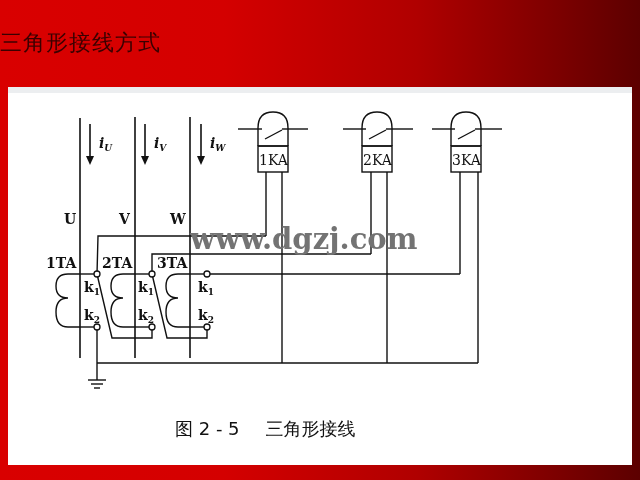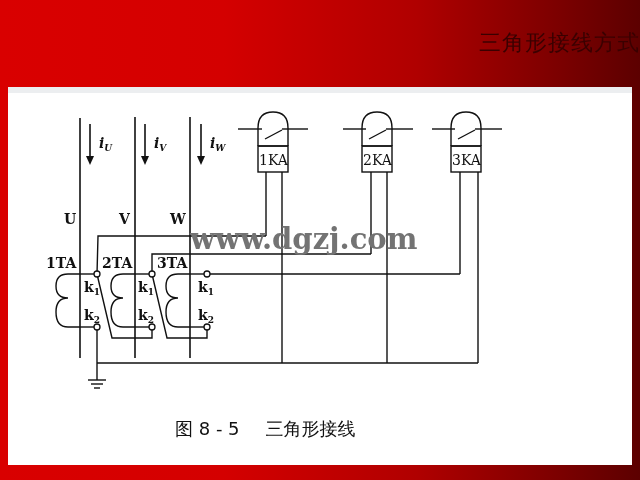--- a/index.html
+++ b/index.html
@@ -2,21 +2,21 @@
 <html><head>
 <meta charset="utf-8">
 <style>
   html, body { margin:0; padding:0; }
   body {
     width:640px; height:480px; overflow:hidden; position:relative;
     background: linear-gradient(to right, #d90000 0%, #d40000 35%, #b00000 65%, #7a0000 88%, #5c0000 100%);
     font-family: "DejaVu Serif", serif;
   }
   .slide-title {
-    position:absolute; left:0; top:28px; width:640px; text-align:right;
+    position:absolute; left:0; top:28px; width:640px; text-align:left;
     font-size:22px; color:#3a0000; letter-spacing:1px;
     font-family: "DejaVu Serif", serif;
   }
   .panel {
     position:absolute; left:8px; top:87px; width:624px; height:378px;
     background:#ffffff;
   }
   .panel-topbar {
     position:absolute; left:0; top:0; width:100%; height:6px; background:#eceef0;
   }
@@ -149,14 +149,14 @@
   <text class="lbl" x="84" y="320" font-weight="bold"><tspan>k</tspan><tspan class="sub" dy="3">2</tspan></text>
   <text class="lbl" x="138" y="292" font-weight="bold"><tspan>k</tspan><tspan class="sub" dy="3">1</tspan></text>
   <text class="lbl" x="138" y="320" font-weight="bold"><tspan>k</tspan><tspan class="sub" dy="3">2</tspan></text>
   <text class="lbl" x="198" y="292" font-weight="bold"><tspan>k</tspan><tspan class="sub" dy="3">1</tspan></text>
   <text class="lbl" x="198" y="320" font-weight="bold"><tspan>k</tspan><tspan class="sub" dy="3">2</tspan></text>
 </svg>
 
 <div class="wm">www.dgzj.com</div>
 
 <div class="caption">
-  <span>图 8 - 5</span><span class="gap"></span><span>三角形接线</span>
+  <span>图 2 - 5</span><span class="gap"></span><span>三角形接线</span>
 </div>
 
 </body></html>

